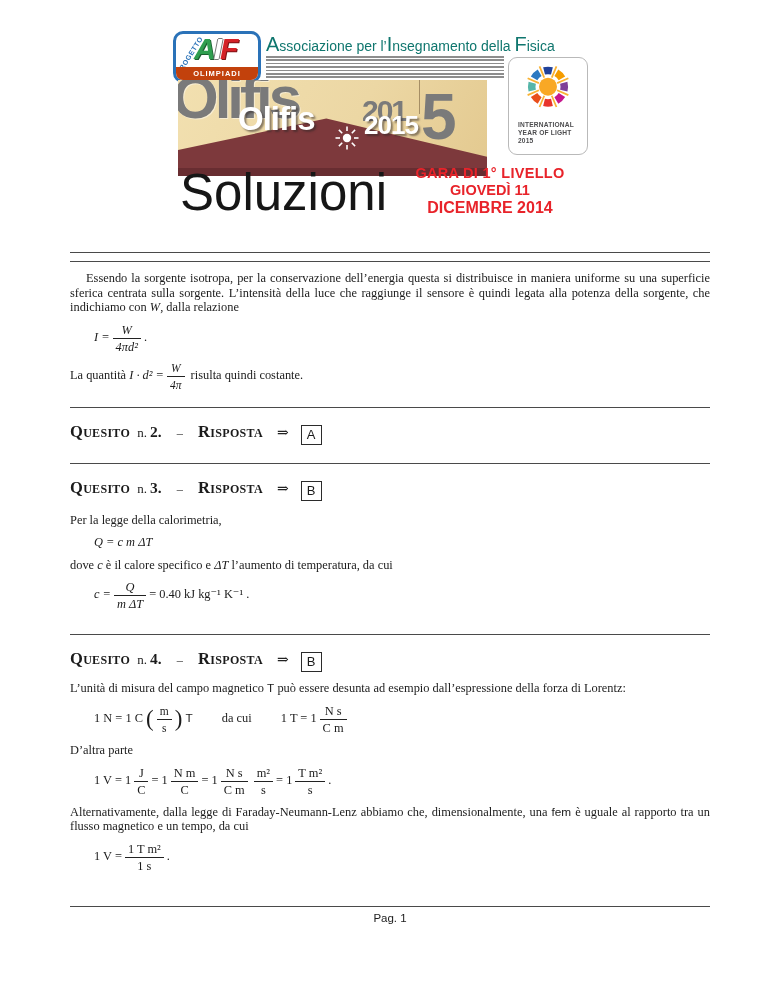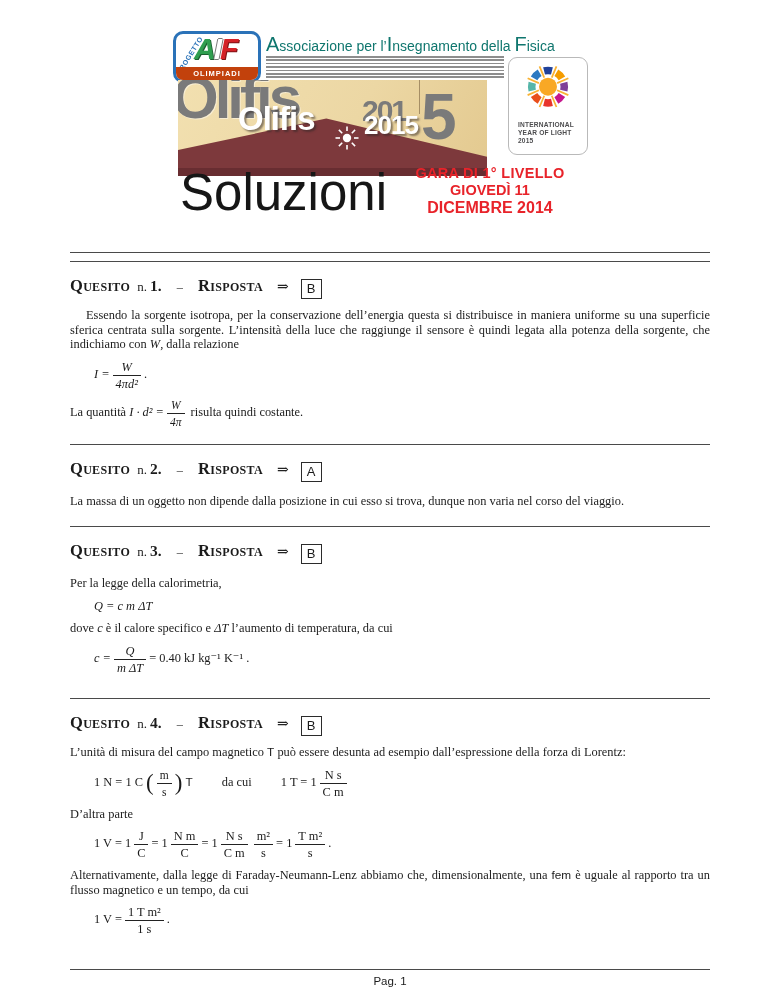--- a/index.html
+++ b/index.html
@@ -172,48 +172,38 @@
       <div class="l2">GIOVEDÌ 11</div>
       <div class="l3">DICEMBRE 2014</div>
     </div>
   </div>
 
   <div class="content">
 
     <div class="double-rule"></div>
 
     <div>
-      <div class="q-heading">
-        <span class="q-word">Quesito</span>
-        <span class="q-n">n.</span>
-        <span class="q-num">1.</span>
-        <span class="q-dash">–</span>
-        <span class="q-risp">Risposta</span>
-        <span class="q-arrow">⇒</span>
-        <span class="q-answer">B</span>
-      </div>
       <p class="indent mt1"><span>Essendo la sorgente isotropa, per la conservazione dell’energia questa si distribuisce in maniera uniforme su una superficie sferica centrata sulla sorgente. L’intensità della luce che raggiunge il sensore è quindi legata alla potenza della sorgente, che indichiamo con </span><span class="mi">W</span><span>, dalla relazione</span></p>
       <div class="formula">
         <span class="mi">I =</span><span class="frac"><span class="fnum mi">W</span><span class="fden mi">4πd²</span></span><span>.</span>
       </div>
       <p class="mt3"><span>La quantità </span><span class="mi">I · d² =</span><span class="frac ifrac"><span class="fnum mi">W</span><span class="fden mi">4π</span></span><span> risulta quindi costante.</span></p>
       <div class="rule rule-q1"></div>
     </div>
 
     <div>
       <div class="q-heading">
         <span class="q-word">Quesito</span>
         <span class="q-n">n.</span>
         <span class="q-num">2.</span>
         <span class="q-dash">–</span>
         <span class="q-risp">Risposta</span>
         <span class="q-arrow">⇒</span>
         <span class="q-answer">A</span>
       </div>
-      <p class="mt2">La massa di un oggetto non dipende dalla posizione in cui esso si trova, dunque non varia nel corso del viaggio.</p>
       <div class="rule rule-q2"></div>
     </div>
 
     <div>
       <div class="q-heading">
         <span class="q-word">Quesito</span>
         <span class="q-n">n.</span>
         <span class="q-num">3.</span>
         <span class="q-dash">–</span>
         <span class="q-risp">Risposta</span>

